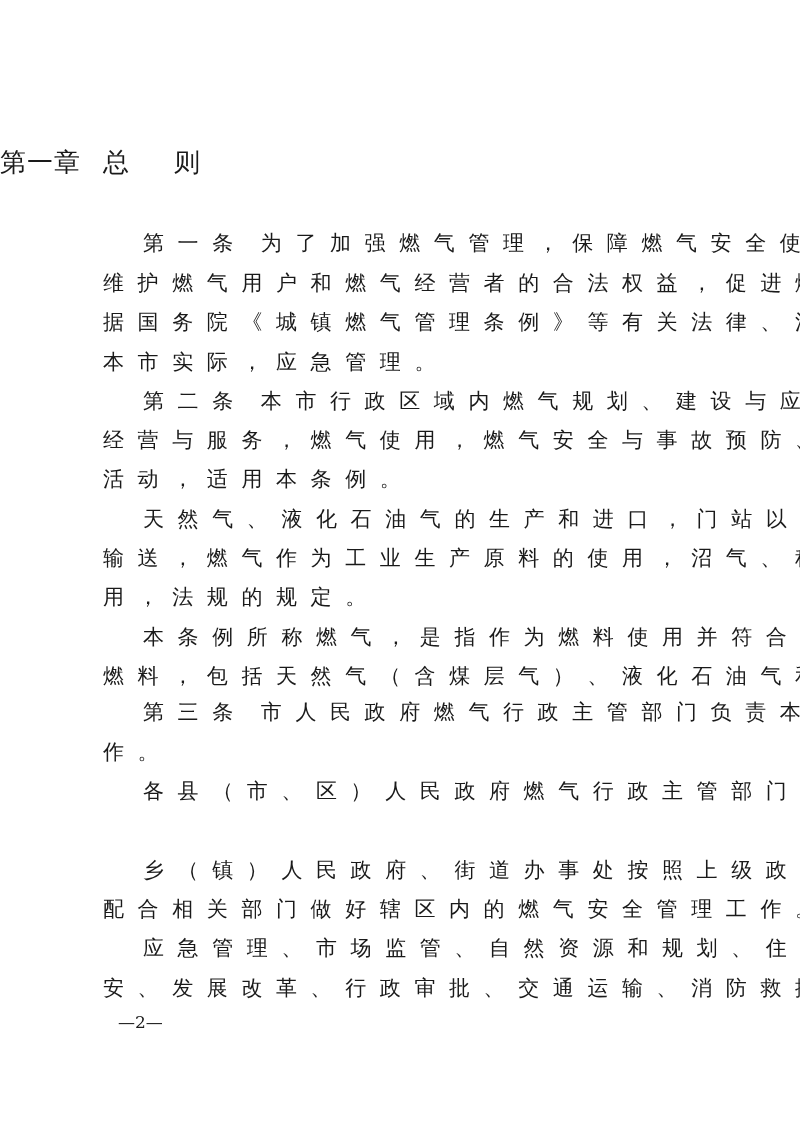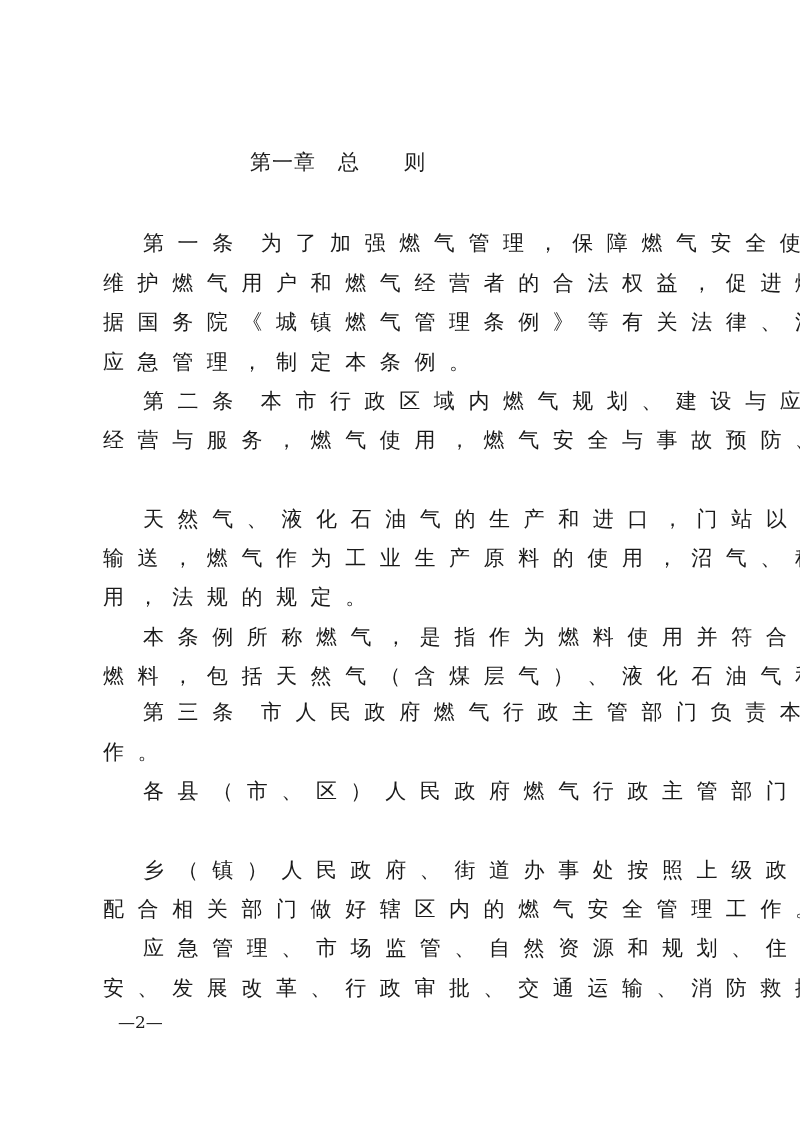--- a/index.html
+++ b/index.html
@@ -1,20 +1,20 @@
 <!DOCTYPE html>
 <html><head>
   <meta charset="utf-8">
   <style>
     html, body { margin: 0; padding: 0; background: #ffffff; }
     body { width: 800px; height: 1132px; position: relative; overflow: hidden;
            font-family: "DejaVu Sans", "Liberation Sans", sans-serif; color: #1a1a1a; }
     .page { position: absolute; left: 0; top: 0; width: 800px; height: 1132px; background: #fff; }
-    .chapter-title { position: absolute; top: 147px; left: 0; width: 676px; text-align: center;
-                     font-size: 21px; line-height: 30px; letter-spacing: 1px; }
+    .chapter-title { position: absolute; top: 147px; left: 0; width: 676px; text-align: left;
+                     font-size: 26px; line-height: 30px; letter-spacing: 1px; }
     .chapter-title span { display: inline-block; }
     .chapter-title .gap1 { width: 22px; }
     .chapter-title .gap2 { width: 44px; }
     .line { position: absolute; left: 103px; width: 592px; font-size: 21px; line-height: 30px;
             white-space: nowrap; letter-spacing: 13.6px; }
     .line.indent { left: 143px; }
     .line .sp { display: inline-block; width: 14px; }
     .page-number { position: absolute; left: 118px; top: 1011px; font-size: 17px; line-height: 22px;
                    font-family: "DejaVu Serif", "Liberation Serif", serif; letter-spacing: 0px; }
   </style>
@@ -23,24 +23,25 @@
 
 <div class="page">
 
   <div class="chapter-title">
     <span>第一章</span><span class="gap1"></span><span>总</span><span class="gap2"></span><span>则</span>
   </div>
 
   <div class="line indent" style="top:228px"><span>第一条</span><span class="sp"></span><span>为了加强燃气管理，保障燃气安全使用和正常供应，</span></div>
   <div class="line" style="top:268px">维护燃气用户和燃气经营者的合法权益，促进燃气事业发展，根</div>
   <div class="line" style="top:307px">据国务院《城镇燃气管理条例》等有关法律、法规的规定，结合</div>
-  <div class="line" style="top:347px">应急管理，制定本条例。</div>
+  <div class="line" style="top:347px">本市实际，应急管理。</div>
 
   <div class="line indent" style="top:386px"><span>第二条</span><span class="sp"></span><span>本市行政区域内燃气规划、建设与应急保障，燃气</span></div>
   <div class="line" style="top:425px">经营与服务，燃气使用，燃气安全与事故预防、处理及相关管理</div>
+  <div class="line" style="top:464px">活动，适用本条例。</div>
   <div class="line indent" style="top:504px">天然气、液化石油气的生产和进口，门站以外的天然气管道</div>
   <div class="line" style="top:543px">输送，燃气作为工业生产原料的使用，沼气、秸秆气的生产和使</div>
   <div class="line" style="top:582px">用，法规的规定。</div>
   <div class="line indent" style="top:622px">本条例所称燃气，是指作为燃料使用并符合一定要求的气体</div>
   <div class="line" style="top:661px">燃料，包括天然气（含煤层气）、液化石油气和人工煤气等。</div>
 
   <div class="line indent" style="top:697px"><span>第三条</span><span class="sp"></span><span>市人民政府燃气行政主管部门负责本市燃气管理工</span></div>
   <div class="line" style="top:737px">作。</div>
   <div class="line indent" style="top:776px">各县（市、区）人民政府燃气行政主管部门负责本行政区域</div>
   <div class="line indent" style="top:855px">乡（镇）人民政府、街道办事处按照上级政府部门的要求，</div>

